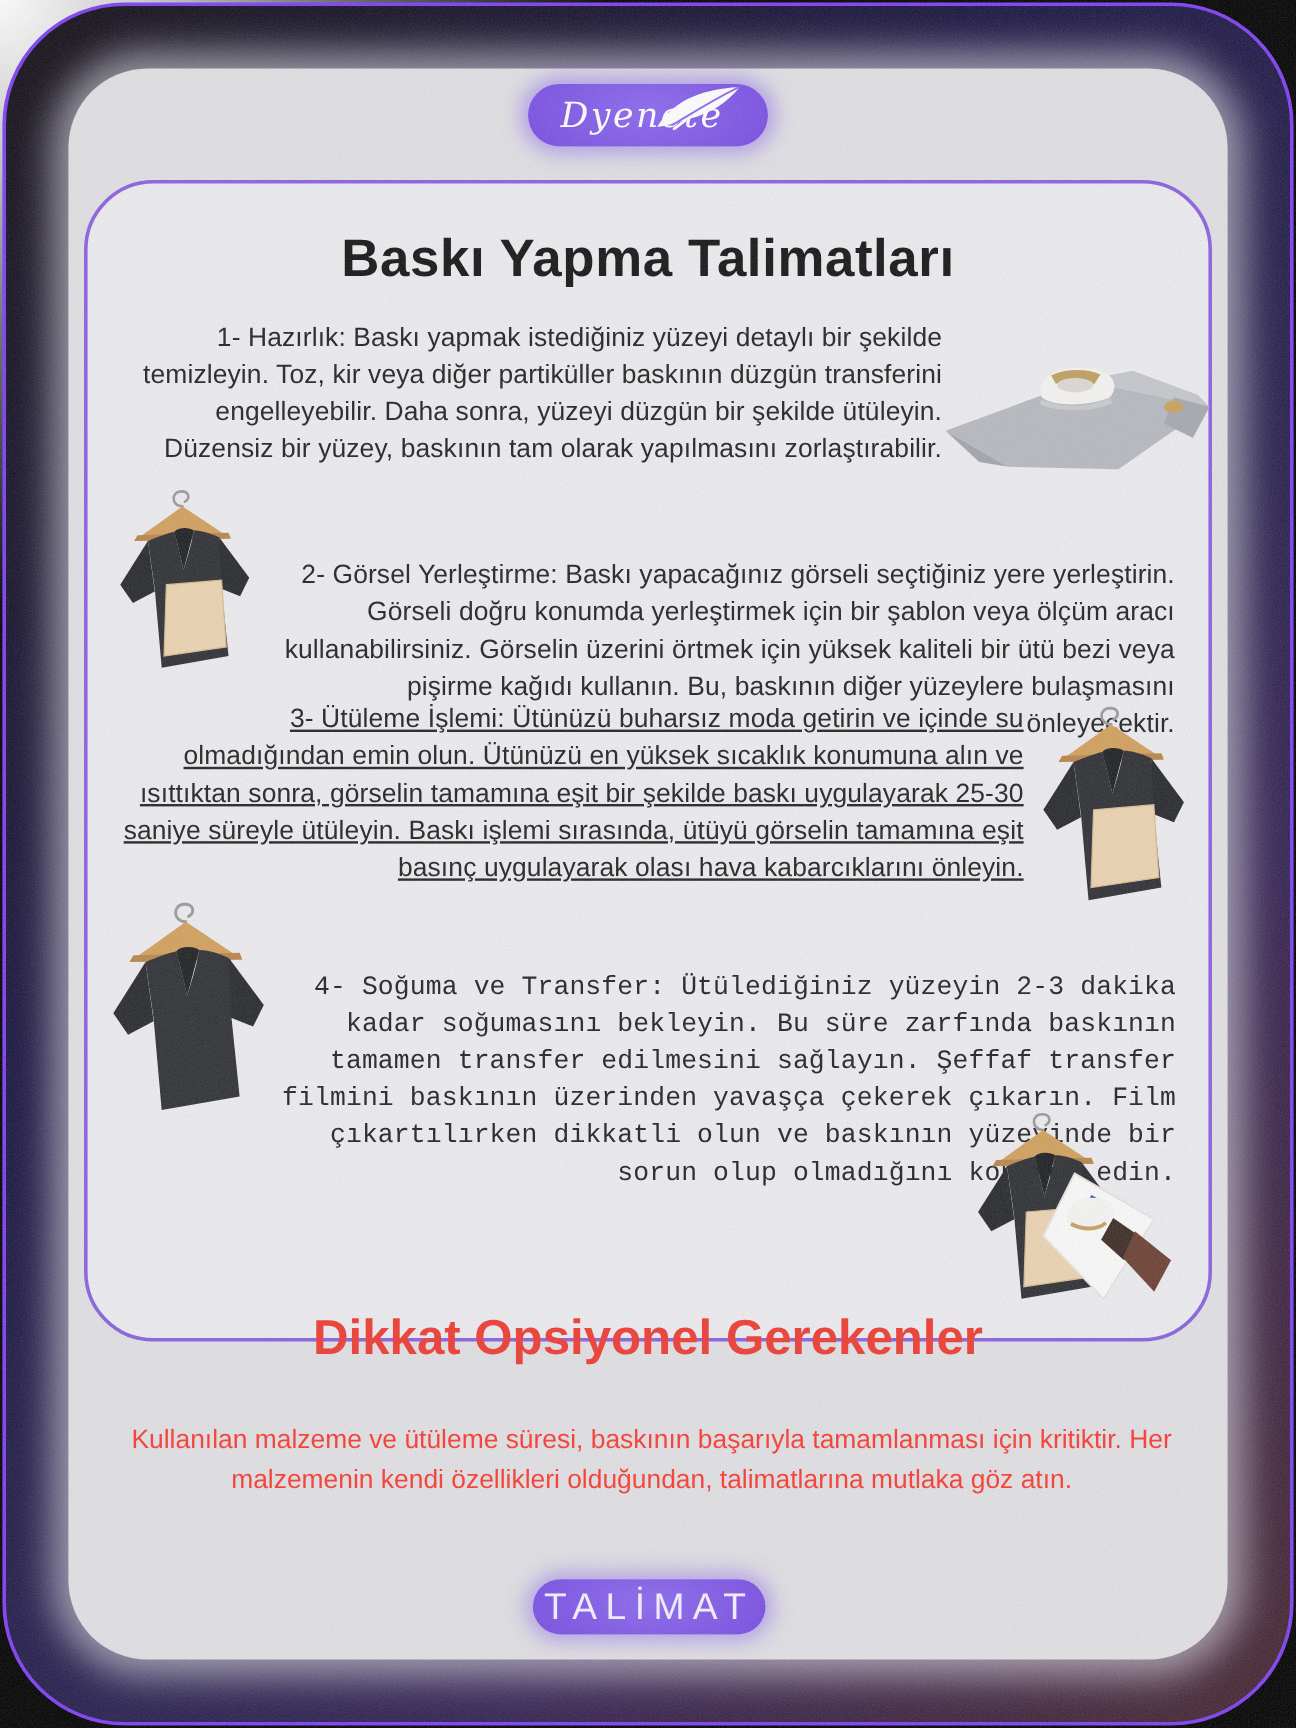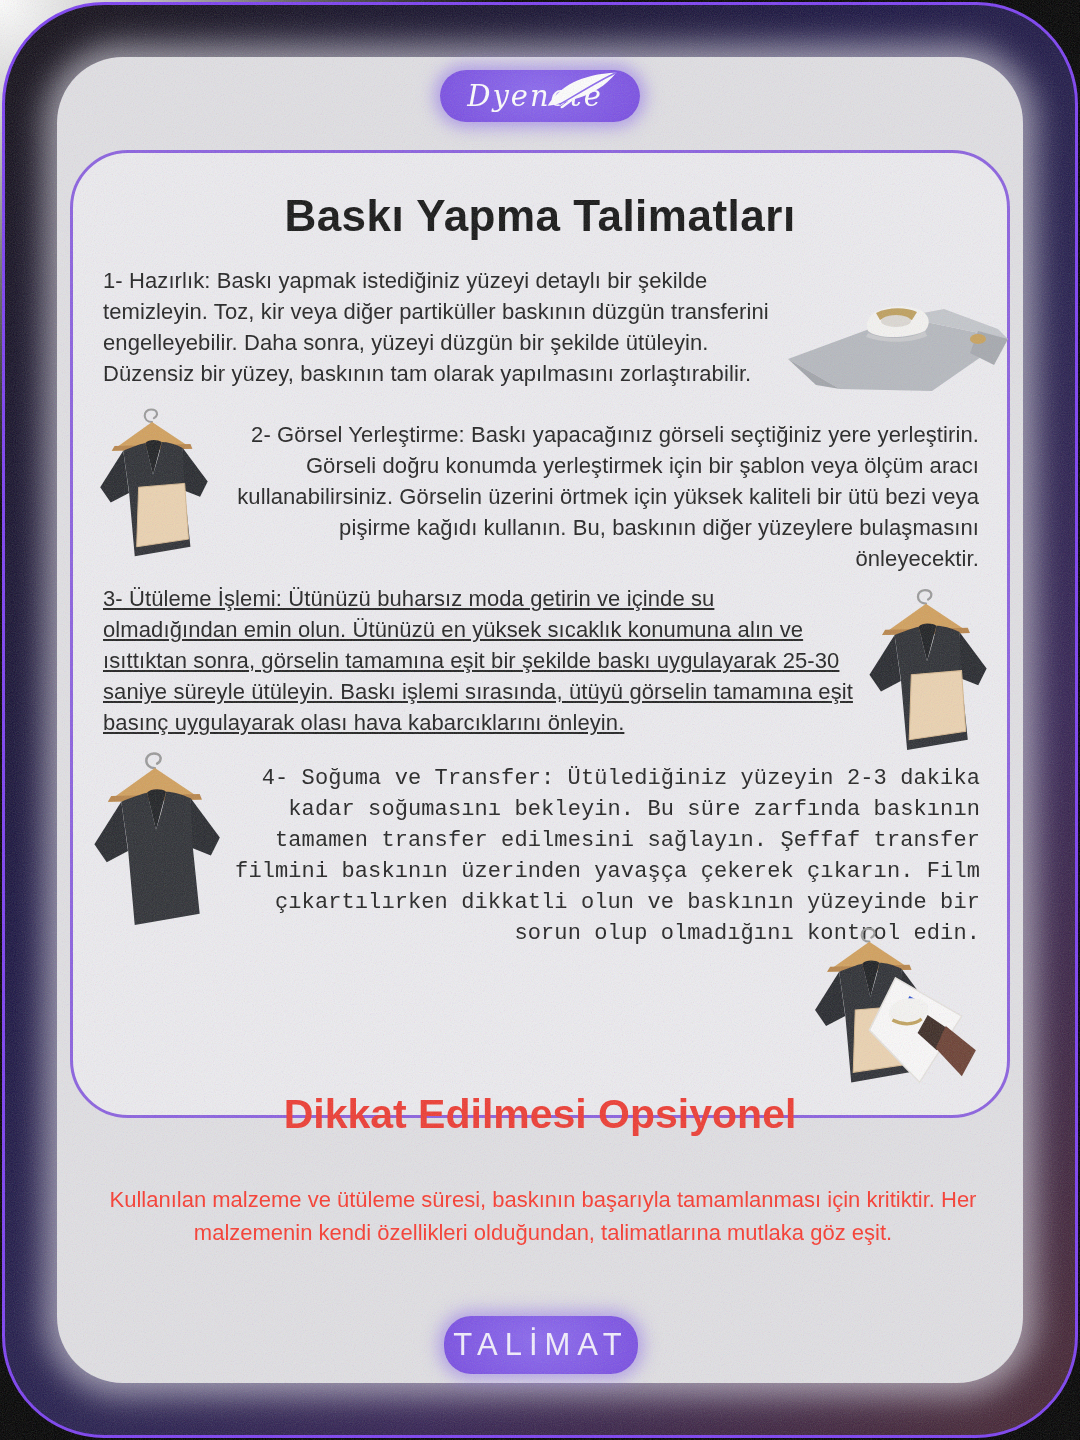--- a/index.html
+++ b/index.html
@@ -48,22 +48,22 @@
   }
   .title {
     position:absolute; left:0; top:38px; width:100%;
     text-align:center; font-size:44px; font-weight:700; color:#131313;
     letter-spacing:0.5px;
   }
   .step {
     position:absolute; font-size:22px; line-height:31px; color:#212121;
     letter-spacing:0.1px;
   }
-  .step.left  { text-align:left; }
-  .step.right { text-align:right; }
+  .step.left  { text-align:right; }
+  .step.right { text-align:right;margin-top:44px; }
   #step1 { left:30px;  top:112px; width:682px; }
   #step2 { left:138px; top:266px; width:768px; }
   #step3 { left:30px;  top:430px; width:750px;text-decoration:underline; }
   #step4 { left:142px; top:610px; width:765px;font-family:Liberation Mono, monospace; }
   #step5 { left:30px;  top:796px; width:735px; }
 
   .fig { position:absolute; }
   #fig-iron   { left:706px; top:126px; width:236px; height:130px; }
   #fig-tee2   { left:14px;  top:244px; width:132px; height:168px; }
   #fig-tee3   { left:786px; top:422px; width:136px; height:186px; }
@@ -72,21 +72,21 @@
 
   .warn-title {
     position:absolute; left:0; top:938px; width:100%;
     text-align:center; font-size:41px; font-weight:700; color:#ee3a31;
   }
   .warn-text {
     position:absolute; left:28px; top:1030px; width:884px;
     text-align:center; font-size:22px; line-height:33px; color:#fa392e;
   }
   .footer-pill {
-    position:absolute; left:444px; top:1316px; width:194px; height:58px;
+    position:absolute; left:444px; top:1316px; width:194px; height:46px;
     border-radius:27px;
     background: radial-gradient(70% 130% at 50% 42%, #8a68ef 0%, #7a4fe4 68%, #7046da 100%);
     box-shadow: 0 0 16px 6px rgba(135,100,238,0.5);
     display:flex; align-items:center; justify-content:center;
   }
   .footer-text { color:#f4f0ff; font-size:31px; letter-spacing:7px; font-weight:400; }
 
   .noise { position:absolute; inset:0; opacity:0.42; pointer-events:none; }
 </style>
 </head>
@@ -167,22 +167,22 @@
       <path d="M53,44 L61,77 L70,43 C66,40 56,40 53,44 Z" fill="#1c1e21"></path>
       <polygon points="46,90 94,86 98,144 44,152" fill="#ecd3b1" stroke="#d8ba92" stroke-width="1"></polygon>
       <polygon points="86,58 152,96 110,162 60,110" fill="#fbfafa" stroke="#e6e3e0" stroke-width="1.5"></polygon>
       <polygon points="100,76 118,86 109,101 93,89" fill="#2b4fd0"></polygon>
       <polygon points="118,95 140,110 127,130 108,113" fill="#3b2a24"></polygon>
       <polygon points="136,106 166,130 152,156 126,128" fill="#6b3f32"></polygon>
       <path d="M80,98 C76,84 94,74 112,80 C122,84 120,96 110,101 C96,106 85,105 80,98 Z" fill="#f6f5f3"></path>
       <path d="M83,100 C95,106 106,104 112,99" stroke="#c2a35f" stroke-width="3.2" fill="none"></path>
     </svg>
 
-    <div class="warn-title">Dikkat Edilmesi Opsiyonel</div>
-    <div class="warn-text">Kullanılan malzeme ve ütüleme süresi, baskının başarıyla tamamlanması için kritiktir. Her malzemenin kendi özellikleri olduğundan, talimatlarına mutlaka göz eşit.</div>
+    <div class="warn-title">Dikkat Opsiyonel Gerekenler</div>
+    <div class="warn-text">Kullanılan malzeme ve ütüleme süresi, baskının başarıyla tamamlanması için kritiktir. Her malzemenin kendi özellikleri olduğundan, talimatlarına mutlaka göz atın.</div>
   </div>
 
   <div class="footer-pill">
     <span class="footer-text">TALİMAT</span>
   </div>
 
   <svg class="noise" width="1080" height="1440">
     <filter id="grain">
       <feTurbulence type="fractalNoise" baseFrequency="0.9" numOctaves="2" stitchTiles="stitch"></feTurbulence>
       <feColorMatrix type="saturate" values="0.9"></feColorMatrix>

